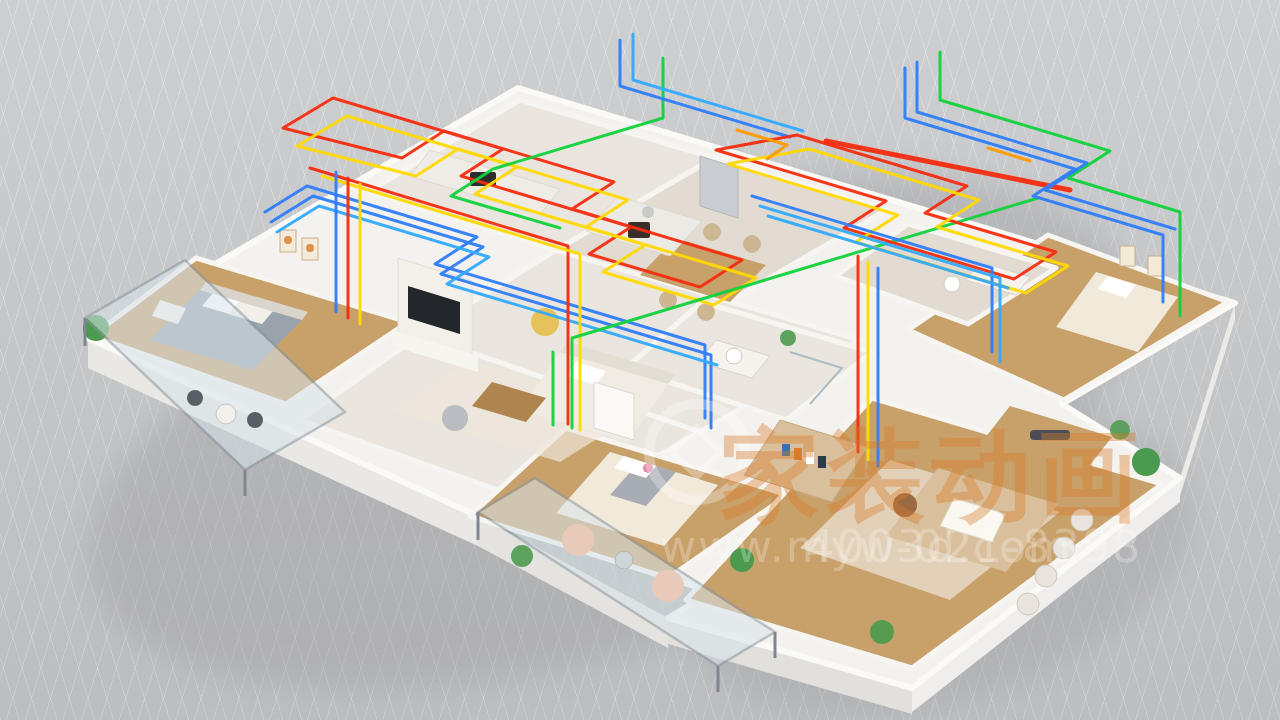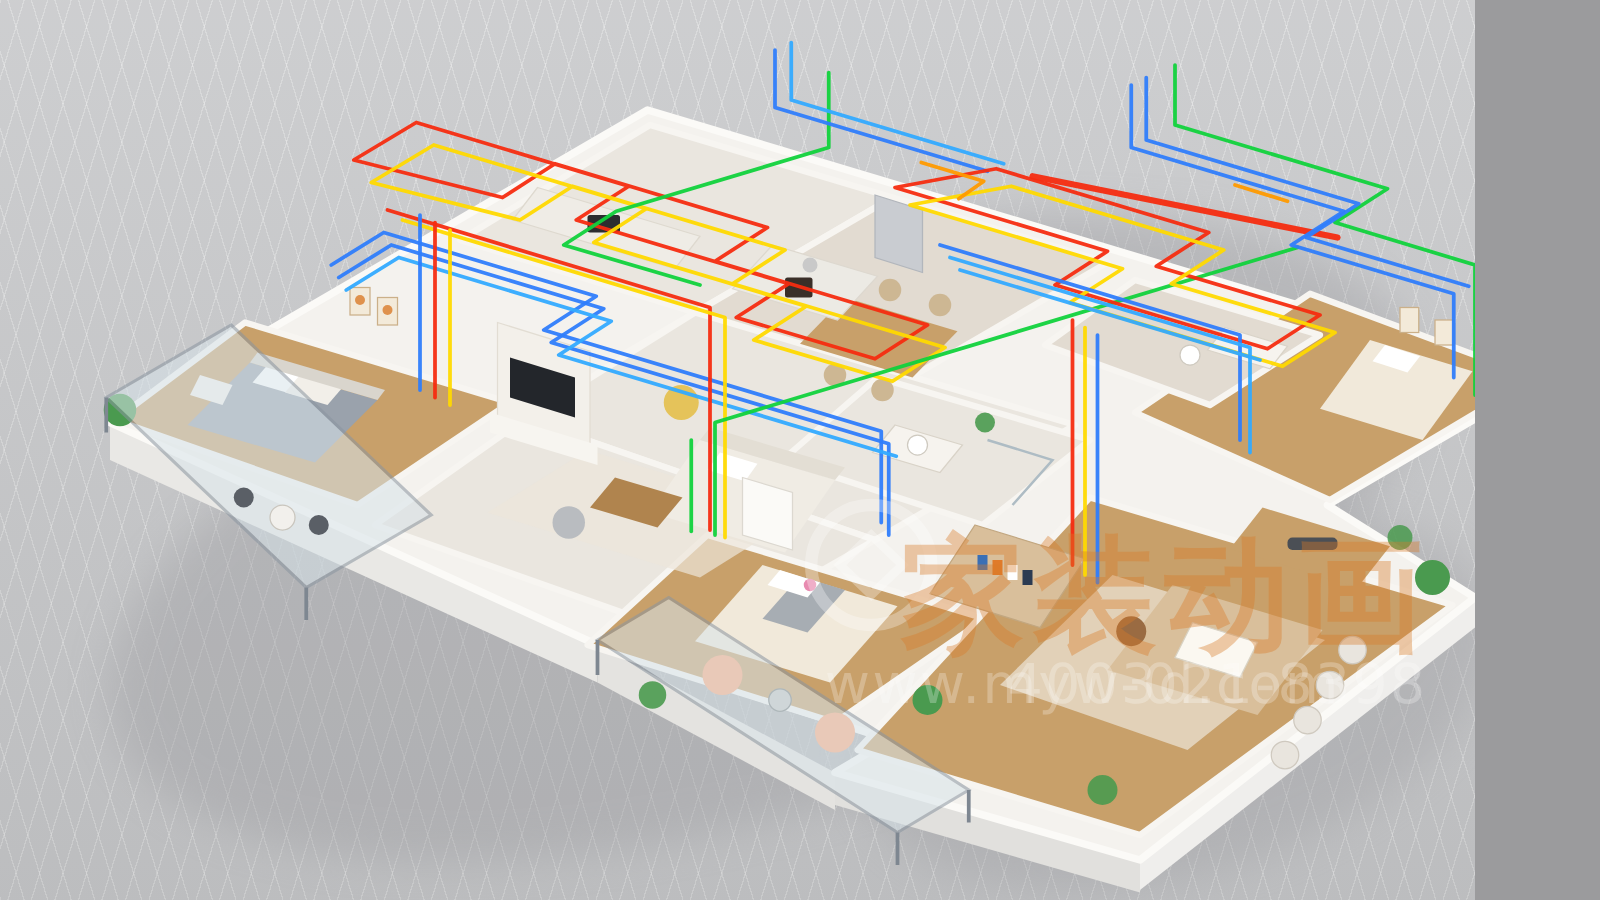--- a/index.html
+++ b/index.html
@@ -1,17 +1,17 @@
 <!DOCTYPE html>
 <html><head>
 <meta charset="utf-8">
 <style>
   html,body{margin:0;padding:0;background:#9b9b9d;}
   .stage{
-    position:relative;width:1180px;height:720px;overflow:hidden;
+    position:relative;width:1280px;height:720px;overflow:hidden;
     background-color:#c8c9cb;
     background-image:
       linear-gradient(180deg, rgba(255,255,255,.10) 0%, rgba(0,0,0,.06) 100%),
       repeating-linear-gradient(107deg, rgba(255,255,255,.26) 0 1px, rgba(255,255,255,0) 1px 18px),
       repeating-linear-gradient(73deg,  rgba(255,255,255,.26) 0 1px, rgba(255,255,255,0) 1px 18px);
     font-family:"DejaVu Sans","Liberation Sans",sans-serif;
   }
   svg{position:absolute;left:0;top:0;}
   .pipe{fill:none;stroke-width:3;stroke-linejoin:round;stroke-linecap:round;opacity:.95;}
   .pipe.bold{stroke-width:5;}

